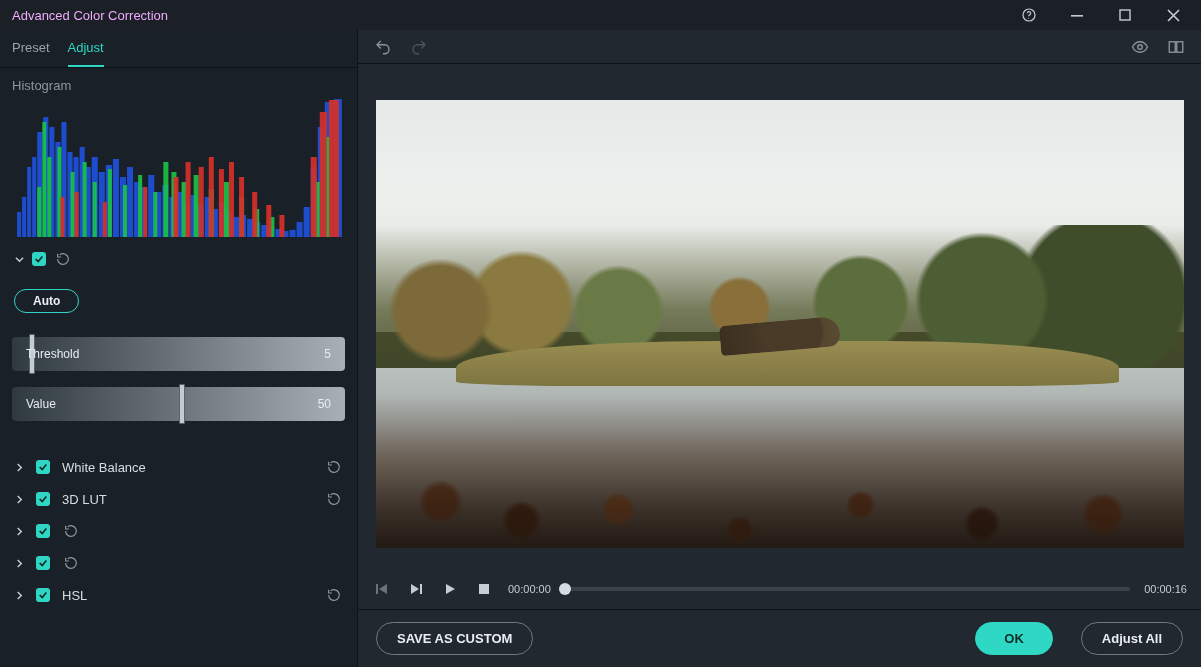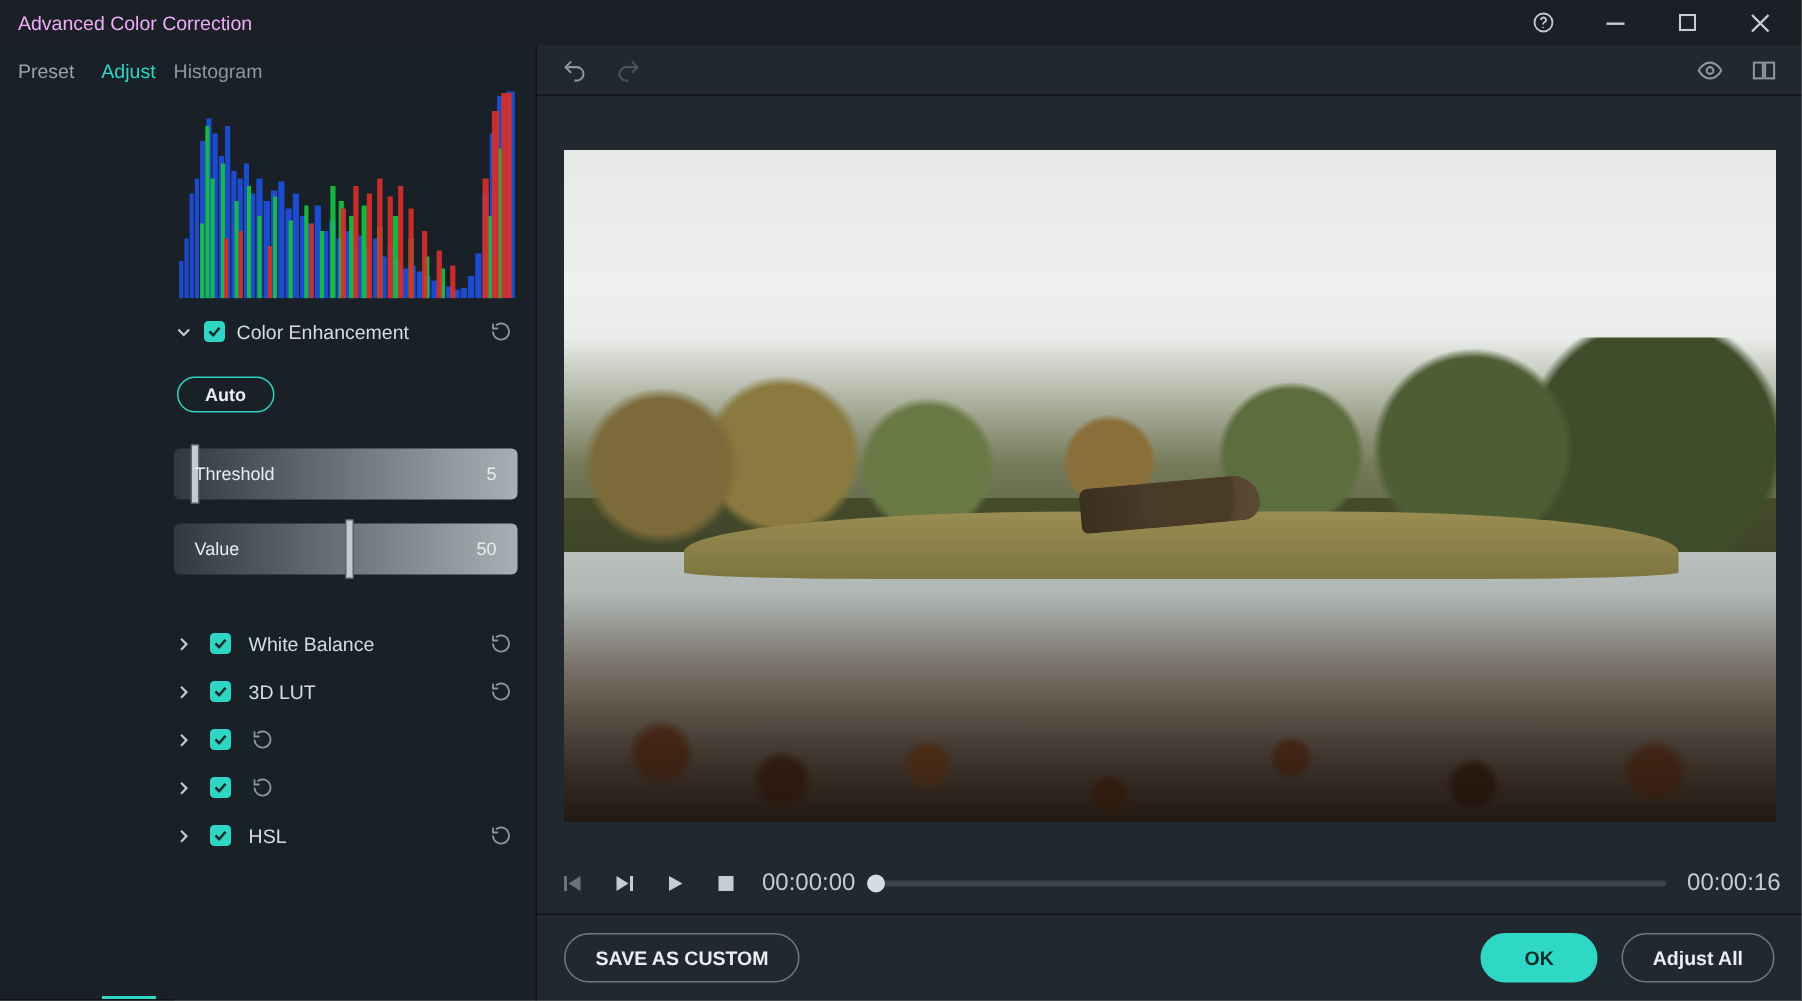--- a/index.html
+++ b/index.html
@@ -35,38 +35,38 @@
     flex: 1;
     display: flex;
     min-height: 0;
   }
   
   .sidebar {
     width: 358px;
     background: #192027;
     border-right: 1px solid #0e1317;
     display: flex;
-    flex-direction: row;
+    flex-direction: column;
   }
   .tabs {
     display: flex;
     gap: 18px;
     padding: 10px 12px 0 12px;
     border-bottom: 1px solid #0e1317;
   }
   .tab {
     padding-bottom: 10px;
     cursor: pointer;
     color: #9aa3ab;
   }
   .tab.active {
     color: #30d6c4;
     border-bottom: 2px solid #30d6c4;
   }
-  .sidecontent { flex: 1; overflow: hidden; padding: 10px 12px 8px 0; display:flex; flex-direction:column; }
+  .sidecontent { flex: 1; overflow: hidden; padding: 10px 12px 8px 12px; display:flex; flex-direction:column; }
   .hist-label { color: #8d969d; margin-bottom: 4px; }
   .histogram {
     height: 140px;
     background: #192027;
     position: relative;
     overflow: hidden;
   }
   .histogram svg { width: 100%; height: 100%; display:block; }
   .section {
     display: flex;
@@ -224,21 +224,21 @@
     align-items: center;
     gap: 14px;
     padding: 0 14px;
   }
   .pbtn {
     color: #c5cdd3; cursor: pointer;
     width: 20px; height: 20px;
     display:flex; align-items:center; justify-content:center;
   }
   .pbtn.disabled { opacity:.45; cursor:default; }
-  .timecode { color: #c5cdd3; font-size: 16px; font-variant-numeric: tabular-nums; }
+  .timecode { color: #c5cdd3; font-size: 11px; font-variant-numeric: tabular-nums; }
   .timeline {
     flex: 1;
     height: 4px;
     background: #3a434a;
     border-radius: 2px;
     position: relative;
     cursor: pointer;
   }
   .timeline .thumb {
     position: absolute;
@@ -248,21 +248,21 @@
     background: #d6dde2;
     border-radius: 50%;
     transform: translate(-50%, -50%);
   }
   
   .footer {
     height: 58px;
     display: flex;
     align-items: center;
     padding: 0 18px;
-    gap: 16px;
+    gap: 28px;
     border-top: 1px solid #0e1317;
   }
   .footer .spacer { flex: 1; }
   .btn {
     padding: 8px 20px;
     border-radius: 18px;
     font-weight: 600;
     cursor: pointer;
     font-size: 13px;
     border: 1.5px solid #6f7a82;
@@ -417,21 +417,20 @@
         <span class="chev">
           <svg width="9" height="9" viewBox="0 0 10 10">
               <path d="M1 3 L5 7 L9 3" fill="none" stroke="currentColor" stroke-width="1.6"></path>
             </svg>
         </span>
         <span class="cbox">
           <svg viewBox="0 0 12 12">
               <path d="M2 6 L5 9 L10 3" fill="none" stroke="#0e2a26" stroke-width="2"></path>
             </svg>
         </span>
-        <span class="sect-label">Color Enhancement</span>
         <span class="resetbtn">
           <svg width="16" height="16" viewBox="0 0 24 24" fill="none" stroke="currentColor" stroke-width="1.8">
               <path d="M4 12a8 8 0 1 0 3-6.2"></path>
               <path d="M4 4v5h5"></path>
             </svg>
         </span>
       </div>
 
       <div class="auto-row">
         <button class="auto-btn">Auto</button>

